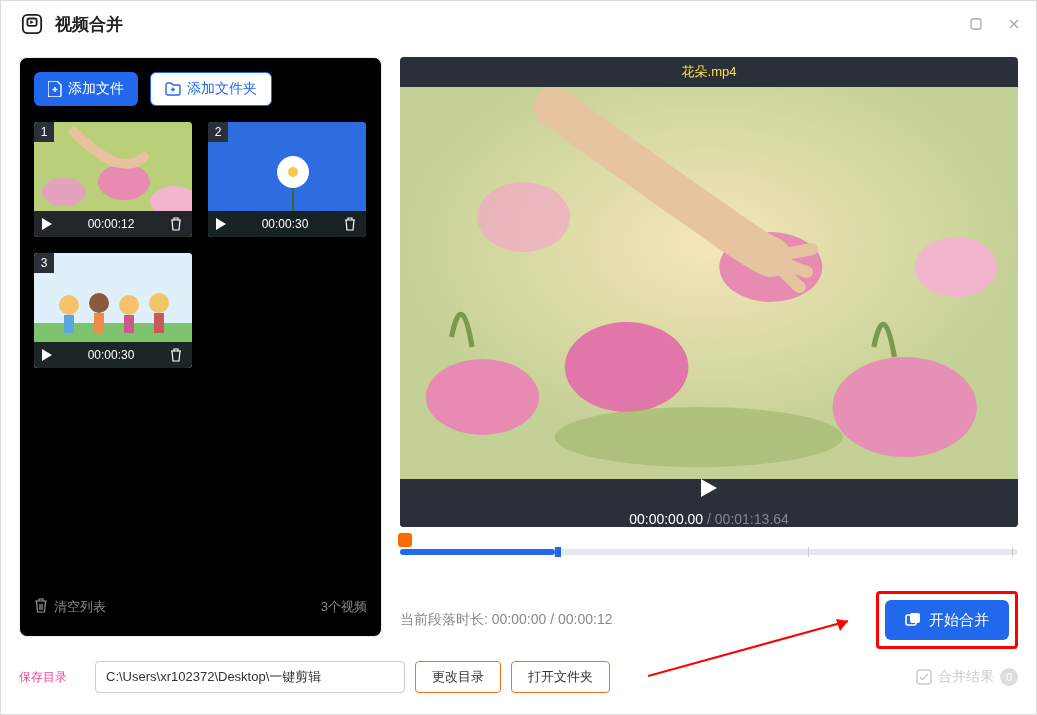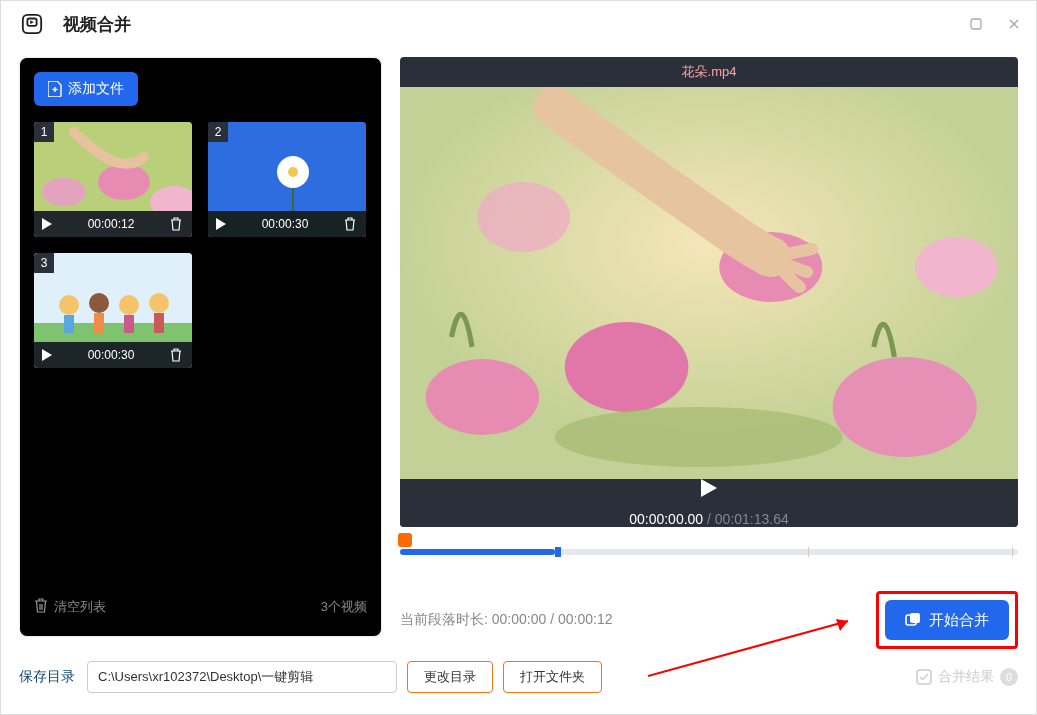--- a/index.html
+++ b/index.html
@@ -1,18 +1,18 @@
 <!DOCTYPE html>
 <html><head>
 <meta charset="utf-8">
 <style>
 * { margin: 0; padding: 0; box-sizing: border-box; font-family: "Microsoft YaHei", Arial, sans-serif; }
 body { width: 1037px; height: 715px; background: #fff; border: 1px solid #ddd; overflow: hidden; }
 .titlebar { height: 46px; display: flex; align-items: center; padding: 0 12px 0 20px; }
-.logo { display: flex; align-items: center; gap: 20px; font-size: 17px; font-weight: 600; color: #222; }
+.logo { display: flex; align-items: center; gap: 12px; font-size: 17px; font-weight: 600; color: #222; }
 .logo-icon { width: 22px; height: 22px; }
 .win-controls { margin-left: auto; display: flex; gap: 18px; }
 .win-btn { width: 20px; height: 20px; display: flex; align-items: center; justify-content: center; cursor: pointer; color: #999; }
 .main { display: flex; padding: 10px 18px 0 18px; gap: 18px; }
 .left-panel { width: 363px; height: 580px; background: #000000; border: 1px solid #eee; border-radius: 8px; padding: 14px; display: flex; flex-direction: column; box-shadow: 0 0 3px rgba(0,0,0,0.05); }
 .btn-row { display: flex; gap: 12px; margin-bottom: 16px; }
 .btn { height: 34px; border-radius: 6px; display: flex; align-items: center; justify-content: center; gap: 6px; font-size: 14px; cursor: pointer; padding: 0 14px; }
 .btn-primary { background: #2168ed; color: #fff; border: none; }
 .btn-outline { background: #fff; color: #2168ed; border: 1px solid #2168ed; }
 .clips { display: flex; flex-wrap: wrap; gap: 16px; flex: 1; align-content: flex-start; }
@@ -21,39 +21,39 @@
 .clip .bar { position: absolute; bottom: 0; left: 0; right: 0; height: 26px; background: rgba(20,25,35,0.92); display: flex; align-items: center; padding: 0 8px; gap: 8px; color: #fff; font-size: 12px; }
 .clip .bar .play-ic { width: 10px; }
 .clip .bar .dur { flex: 1; text-align: center; }
 .clip .bar .del-ic { width: 14px; }
 .clip-thumb { width: 100%; height: 100%; display: block; }
 .list-footer { display: flex; align-items: center; height: 30px; color: #888; font-size: 13px; }
 .clear-btn { display: flex; align-items: flex-start; gap: 6px; cursor: pointer; }
 .count { margin-left: auto; }
 .right-panel { flex: 1; display: flex; flex-direction: column; }
 .preview-box { background: #2a2f3a; border-radius: 4px; overflow: hidden; }
-.preview-title { height: 30px; display: flex; align-items: center; justify-content: center; color: #fca5a5; font-size: 13px; }
+.preview-title { height: 30px; display: flex; align-items: center; justify-content: center; color: #fde047; font-size: 13px; }
 .preview-img { width: 100%; height: 392px; display: block; background: linear-gradient(135deg,#c9d68f,#e8b5cf); }
 .controls { height: 48px; background: #2a2f3a; display: flex; align-items: center; padding: 0 18px; gap: 14px; color: #fff; font-size: 14px; flex-direction: column; }
 .ctrl-play { width: 16px; }
 .time-cur { color: #fff; }
 .time-total { color: #7f8899; }
 .timeline { position: relative; height: 36px; margin-top: 10px; }
 .tl-track { position: absolute; top: 12px; left: 0; right: 0; height: 6px; background: #e6e8ed; border-radius: 3px; }
 .tl-fill { position: absolute; top: 12px; left: 0; height: 6px; background: #2168ed; border-radius: 3px; }
 .tl-handle { position: absolute; top: 10px; width: 6px; height: 10px; background: #2168ed; }
 .tl-marker { position: absolute; top: -4px; width: 14px; height: 14px; background: #ff6a00; border-radius: 3px; }
 .tl-tick { position: absolute; top: 10px; width: 1px; height: 10px; background: #ccc; }
 .action-row { display: flex; align-items: center; margin-top: 18px; }
 .segment-info { color: #888; font-size: 14px; }
 .start-merge-wrap { margin-left: auto; position: relative; border: 3px solid #ff0000; border-radius: 4px; padding: 6px; }
 .start-merge { background: #2168ed; color: #fff; border: none; height: 40px; padding: 0 20px; border-radius: 6px; display: flex; align-items: center; gap: 8px; font-size: 15px; cursor: pointer; }
 .arrow-annotation { position: absolute; right: 150px; top: 20px; pointer-events: none; }
 .bottom-bar { height: 56px; display: flex; align-items: center; padding: 0 18px; gap: 10px; }
-.save-label { font-size: 14px; color: #0c4a6e; margin-right: 2px; }
+.save-label { font-size: 12px; color: #ec4899; margin-right: 18px; }
 .path-input { flex: 0 0 310px; height: 32px; border: 1px solid #ccc; border-radius: 4px; padding: 0 10px; font-size: 13px; color: #333; }
 .sm-btn { height: 32px; padding: 0 16px; border: 1px solid #f97316; background: #fff; border-radius: 4px; font-size: 13px; cursor: pointer; color: #333; }
 .result-btn { margin-left: auto; display: flex; align-items: center; gap: 6px; color: #ccc; font-size: 14px; }
 .result-badge { background: #ddd; color: #fff; border-radius: 50%; width: 18px; height: 18px; display: flex; align-items: center; justify-content: center; font-size: 11px; }
 svg { display: block; }
 </style>
 </head>
 <body>
 
 <div class="titlebar">
@@ -85,20 +85,29 @@
   <div class="left-panel">
     <div class="btn-row">
       <div class="btn btn-primary">
         <span>
           <svg width="14" height="16" viewBox="0 0 14 16">
               <path d="M2 0h7l4 4v10a2 2 0 0 1-2 2H2a2 2 0 0 1-2-2V2a2 2 0 0 1 2-2z" fill="none" stroke="#fff" stroke-width="1.4"></path>
               <path d="M7 6v5M4.5 8.5h5" stroke="#fff" stroke-width="1.4"></path>
             </svg>
         </span>
         <span>添加文件</span>
+      </div>
+      <div class="btn btn-outline">
+        <span>
+          <svg width="16" height="14" viewBox="0 0 16 14">
+              <path d="M1 3a2 2 0 0 1 2-2h3l2 2h6a1 1 0 0 1 1 1v7a2 2 0 0 1-2 2H3a2 2 0 0 1-2-2V3z" fill="none" stroke="#2168ed" stroke-width="1.4"></path>
+              <path d="M8 5.5v4M6 7.5h4" stroke="#2168ed" stroke-width="1.4"></path>
+            </svg>
+        </span>
+        <span>添加文件夹</span>
       </div>
     </div>
 
     <div class="clips">
       <div class="clip">
         <svg class="clip-thumb" viewBox="0 0 158 115" preserveAspectRatio="none">
           <rect width="158" height="115" fill="#b9cf7a"></rect>
           <ellipse cx="30" cy="70" rx="22" ry="14" fill="#e3a3bf"></ellipse>
           <ellipse cx="90" cy="60" rx="26" ry="18" fill="#e88bb2"></ellipse>
           <ellipse cx="140" cy="80" rx="24" ry="16" fill="#f1b6ce"></ellipse>

